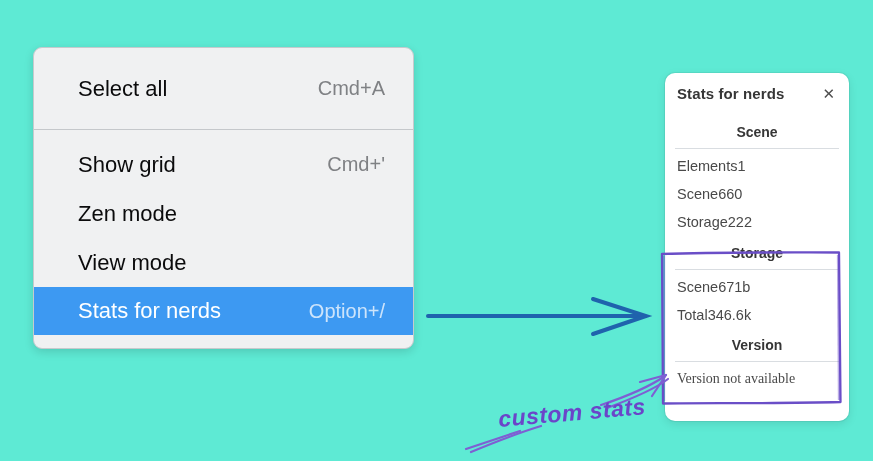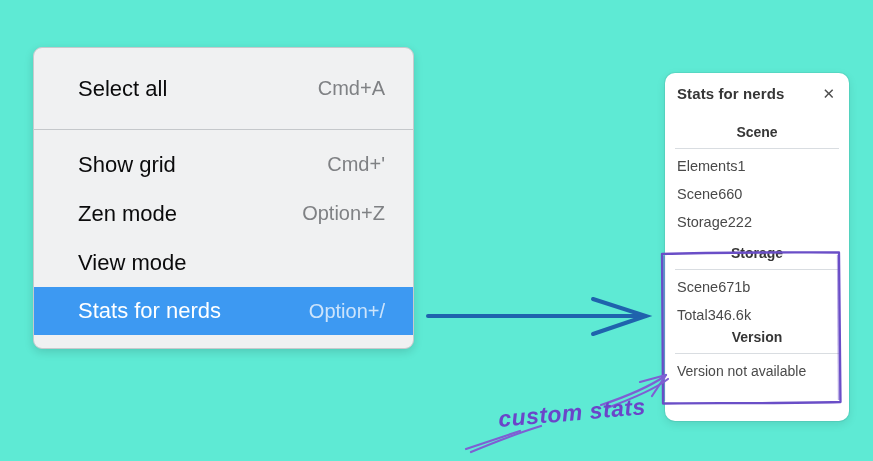--- a/index.html
+++ b/index.html
@@ -44,24 +44,24 @@
     box-shadow:0 0 0 1px rgba(0,0,0,0.055), 0 3px 10px rgba(0,0,0,0.10);
     padding-top:12px;
     font-size:14px; color:#494949;
   }
   .panel-header { display:flex; justify-content:space-between; align-items:center; padding:0 12px; }
   .panel-title { font-weight:bold; font-size:15px; color:#363636; letter-spacing:0.1px; }
   .close-btn { font-size:15px; color:#4e4e4e; cursor:pointer; line-height:1; padding:1px 2px; }
   .sect-h { text-align:center; font-weight:bold; color:#363636; font-size:14px; }
   .sect-h.scene   { margin-top:22px; }
   .sect-h.storage { margin-top:9px; }
-  .sect-h.version { }
+  .sect-h.version { margin-top:8px; }
   .hr { height:1px; background:#d9dde1; margin:8px 10px 3px; }
   .prow { display:flex; padding:0 12px; line-height:28px; font-size:14.5px; }
-  .note { padding:6px 12px 0; font-size:14px; color:#4a4a4a; }
+  .note { padding:6px 12px 0; font-size:14px; color:#4a4a4a;font-family:Liberation Serif, serif; }
 
   
   .overlay { position:absolute; left:0; top:0; width:873px; height:461px; pointer-events:none; }
   .annotation-text {
     position:absolute; left:498px; top:399px; width:160px;
     font-size:23px; font-style:italic; font-weight:bold;
     color:var(--annotation-purple, #6b45c9);
     transform:rotate(-5deg);
     letter-spacing:0.5px;
     white-space:nowrap;
@@ -80,21 +80,20 @@
       </div>
     </div>
     <div class="menu-divider"></div>
     <div class="menu-section bottom">
       <div class="menu-item">
         <span class="mi-label">Show grid</span>
         <span class="mi-shortcut">Cmd+'</span>
       </div>
       <div class="menu-item">
         <span class="mi-label">Zen mode</span>
-        <span class="mi-shortcut">Option+Z</span>
       </div>
       <div class="menu-item">
         <span class="mi-label">View mode</span>
       </div>
       <div class="menu-item selected">
         <span class="mi-label">Stats for nerds</span>
         <span class="mi-shortcut">Option+/</span>
       </div>
     </div>
   </div>

